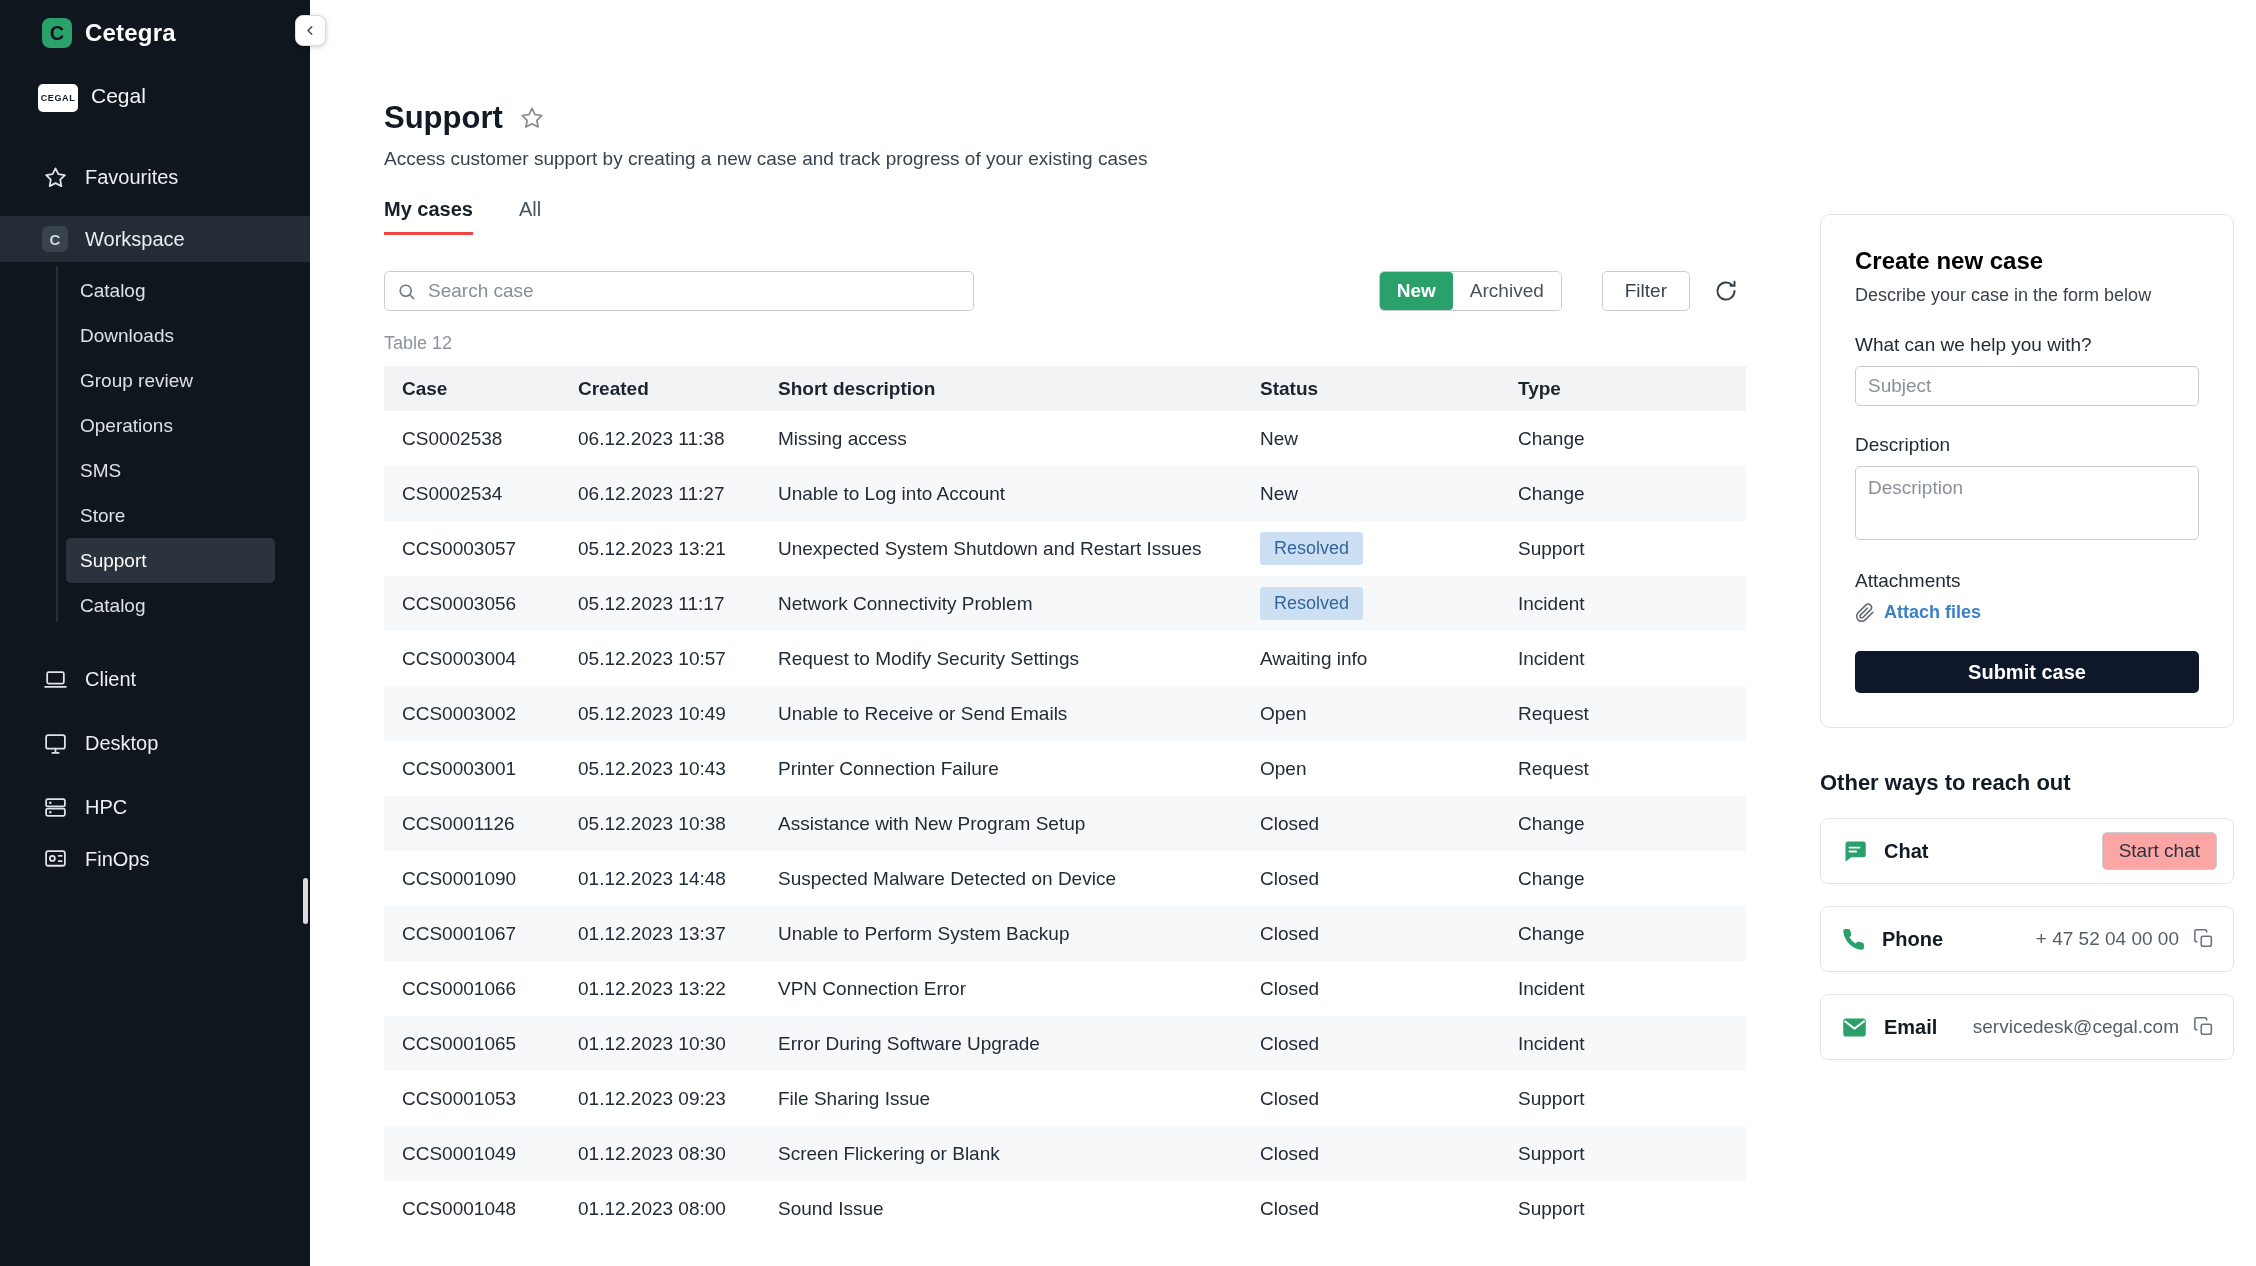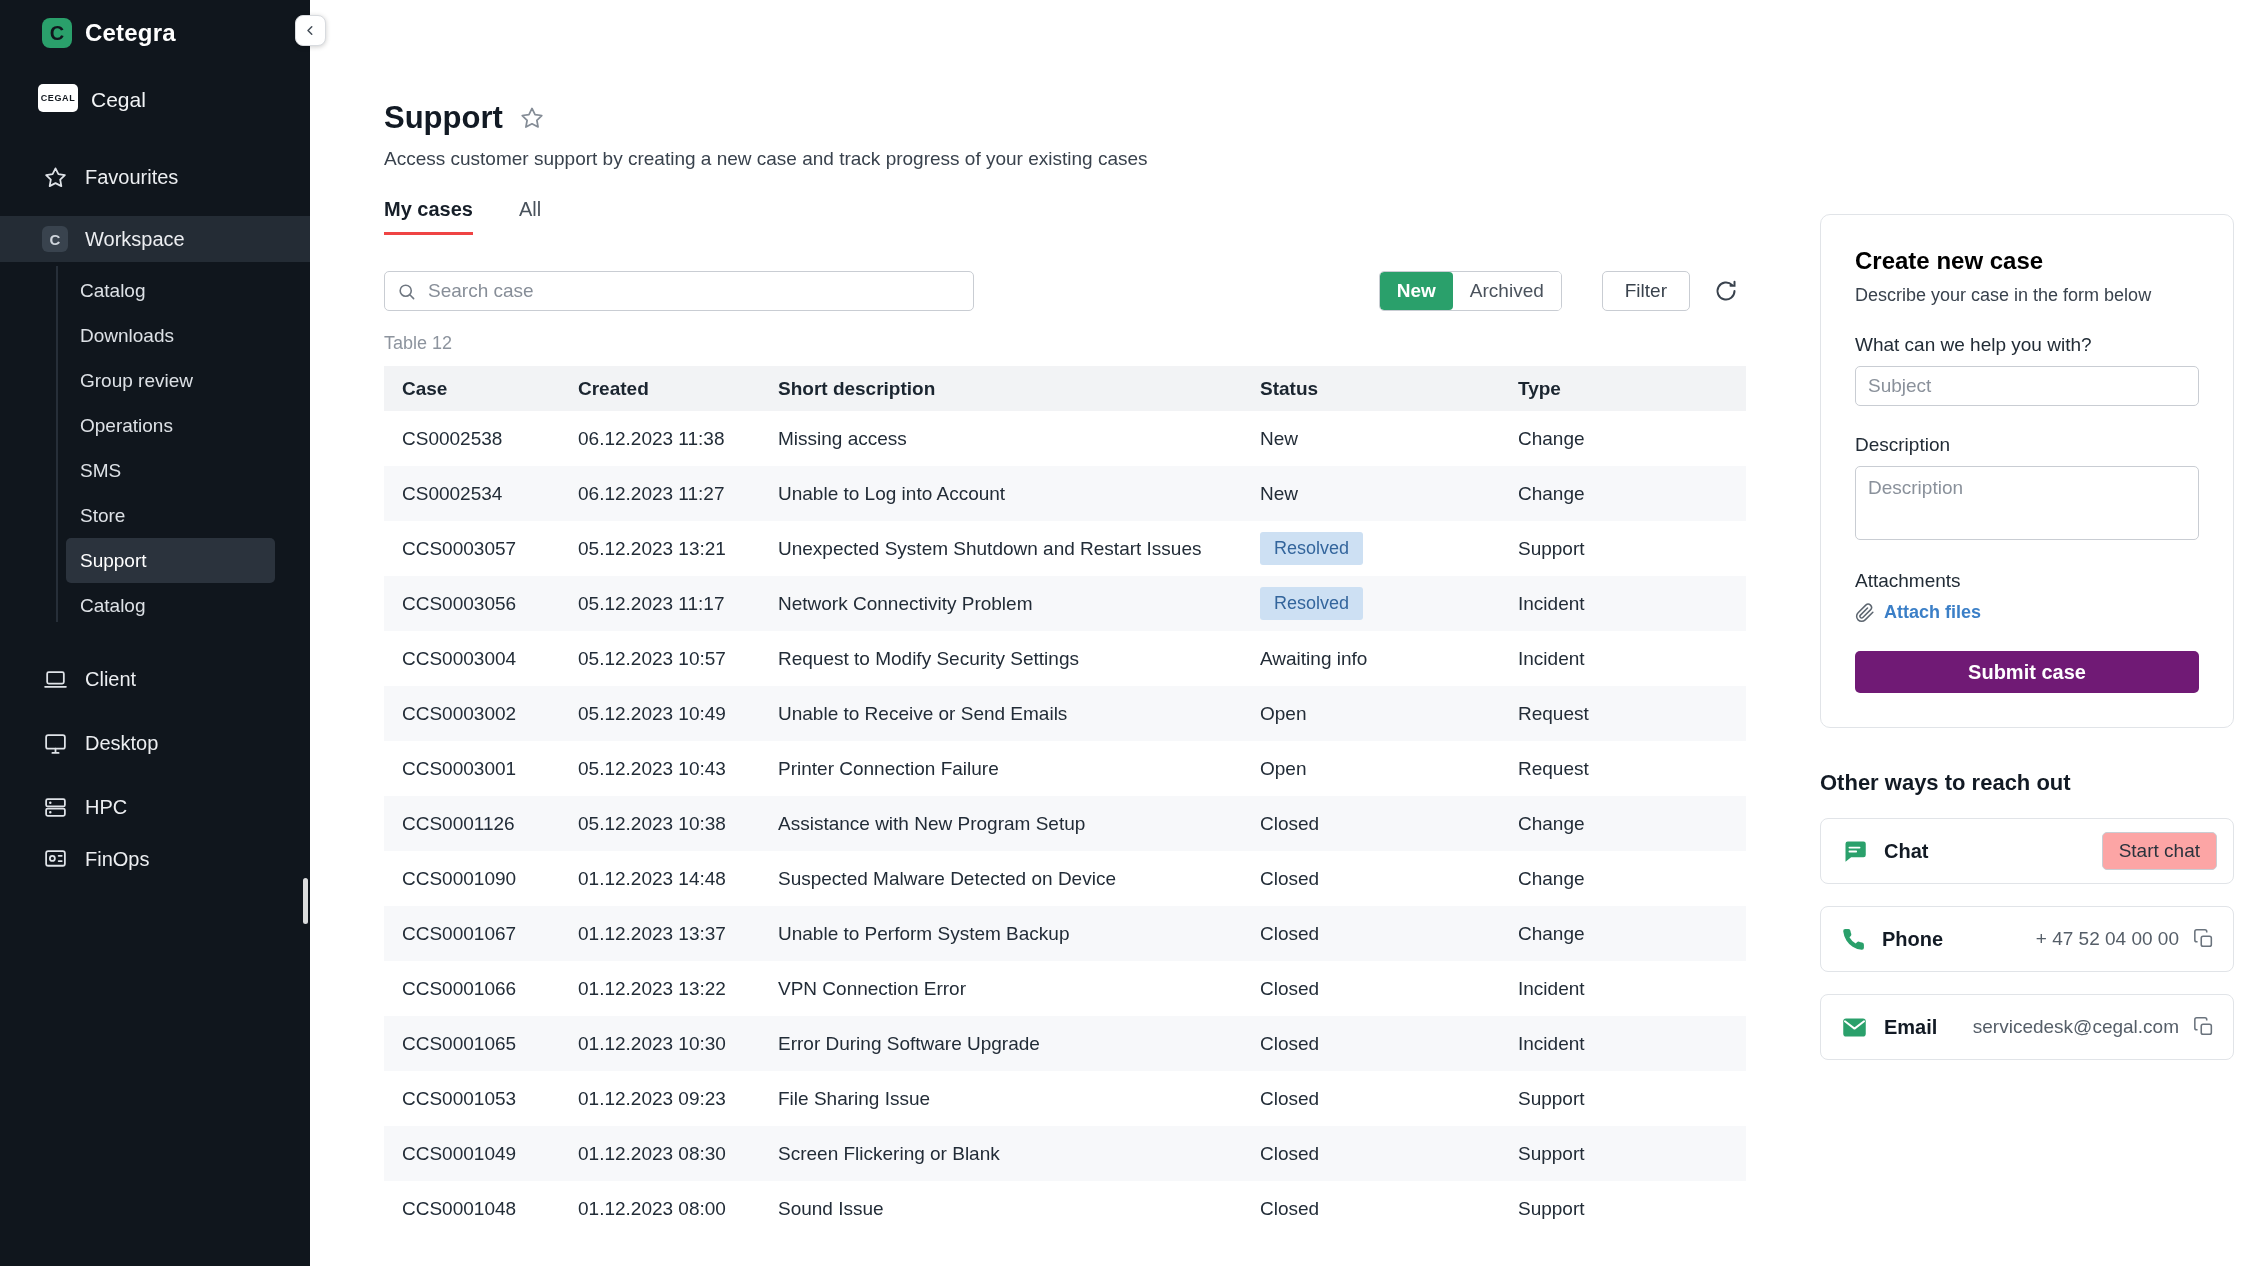--- a/index.html
+++ b/index.html
@@ -6,21 +6,21 @@
   body{width:2256px;height:1266px;overflow:hidden;background:#fff;color:#222c36;
        font-family:"Liberation Sans",sans-serif;}
   .app{display:flex;height:1266px;position:relative;}
 
   
   .sidebar{width:310px;min-width:310px;background:#10161d;color:#e9ecef;position:relative;}
   .brand{display:flex;align-items:center;gap:13px;padding:18px 0 0 42px;}
   .brand-logo{width:30px;height:30px;border-radius:8px;background:#2aa06b;color:#10161d;
       font-weight:700;font-size:20px;display:flex;align-items:center;justify-content:center;}
   .brand-name{font-size:24px;font-weight:700;color:#fff;letter-spacing:.2px;}
-  .org{display:flex;align-items:flex-end;gap:13px;padding:36px 0 0 38px;cursor:pointer;}
+  .org{display:flex;align-items:flex-start;gap:13px;padding:36px 0 0 38px;cursor:pointer;}
   .org-logo{width:40px;height:28px;background:#fff;border-radius:5px;color:#141a21;
       font-size:9px;font-weight:700;display:flex;align-items:center;justify-content:center;letter-spacing:.6px;}
   .org-name{font-size:21px;color:#f2f4f6;}
   nav{margin-top:42px;}
   .nav-item{display:flex;align-items:center;gap:17px;height:46px;padding-left:42px;
       font-size:20px;color:#eceef1;cursor:pointer;}
   .nav-item .nicon{width:26px;height:26px;display:flex;align-items:center;justify-content:center;color:#dfe3e8;}
   .nav-item.active{background:#242c35;}
   .nav-item.mt{margin-top:16px;}
   .nav-item.bm{margin-top:18px;}
@@ -84,21 +84,21 @@
   .field-label{margin-top:28px;font-size:19px;color:#222c36;}
   .case-card input,.case-card textarea{margin-top:10px;width:100%;box-sizing:border-box;
       border:1px solid #c9cdd3;border-radius:5px;font-size:19px;font-family:inherit;color:#222;outline:none;}
   .case-card input{height:40px;padding:0 12px;}
   .case-card textarea{height:74px;padding:10px 12px;resize:none;}
   .case-card input::placeholder,.case-card textarea::placeholder{color:#8a919b;}
   .attach-label{margin-top:26px;font-size:19px;color:#222c36;}
   .attach-row{margin-top:10px;display:flex;align-items:center;gap:9px;color:#3b7fc7;font-size:18px;
       font-weight:700;cursor:pointer;}
   .attach-row svg{color:#5c656f;}
-  .submit-btn{margin-top:28px;width:100%;height:42px;background:#701a75;color:#fff;border:none;
+  .submit-btn{margin-top:28px;width:100%;height:42px;background:#0f172a;color:#fff;border:none;
       border-radius:5px;font-size:20px;font-weight:700;font-family:inherit;cursor:pointer;}
 
   .reach-heading{margin:42px 0 0;font-size:22px;font-weight:700;color:#121a24;}
   .contact-card{margin-top:22px;height:66px;border:1px solid #e1e4e8;border-radius:8px;display:flex;
       align-items:center;padding:0 16px 0 20px;box-sizing:border-box;background:#fff;}
   .c-icon{color:#2aa06b;display:flex;}
   .c-label{margin-left:16px;font-size:20px;font-weight:700;color:#121a24;}
   .c-spacer{flex:1;}
   .start-chat{height:38px;border:1px solid #c9cdd3;border-radius:5px;background:#fca5a5;font-size:19px;
       padding:0 16px;color:#2a333d;font-family:inherit;cursor:pointer;}

